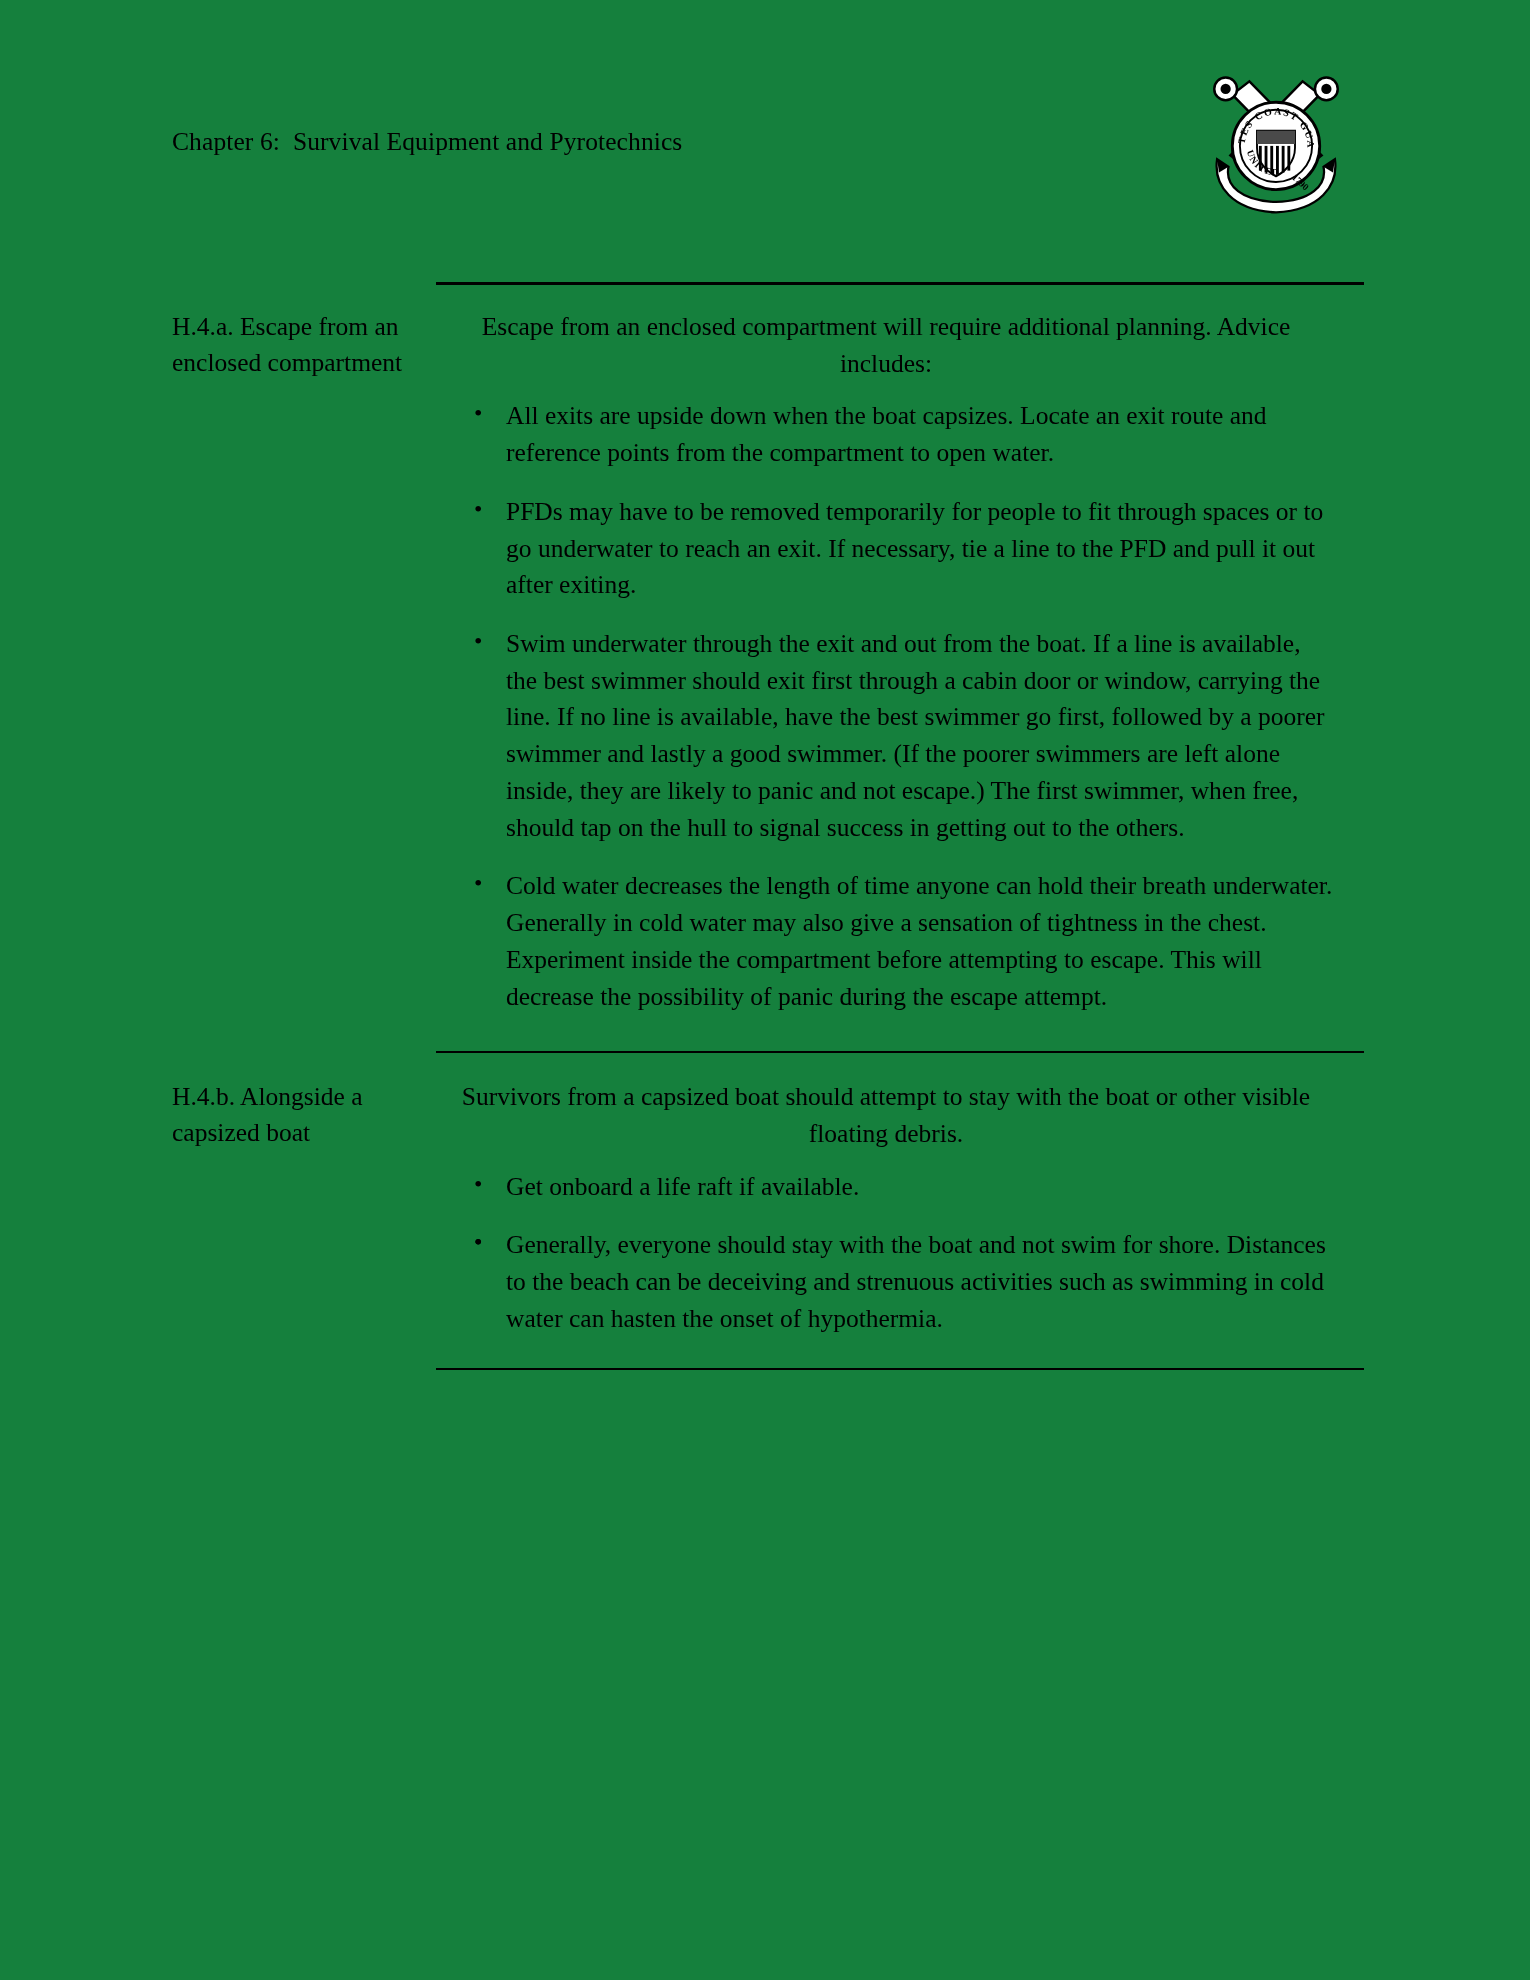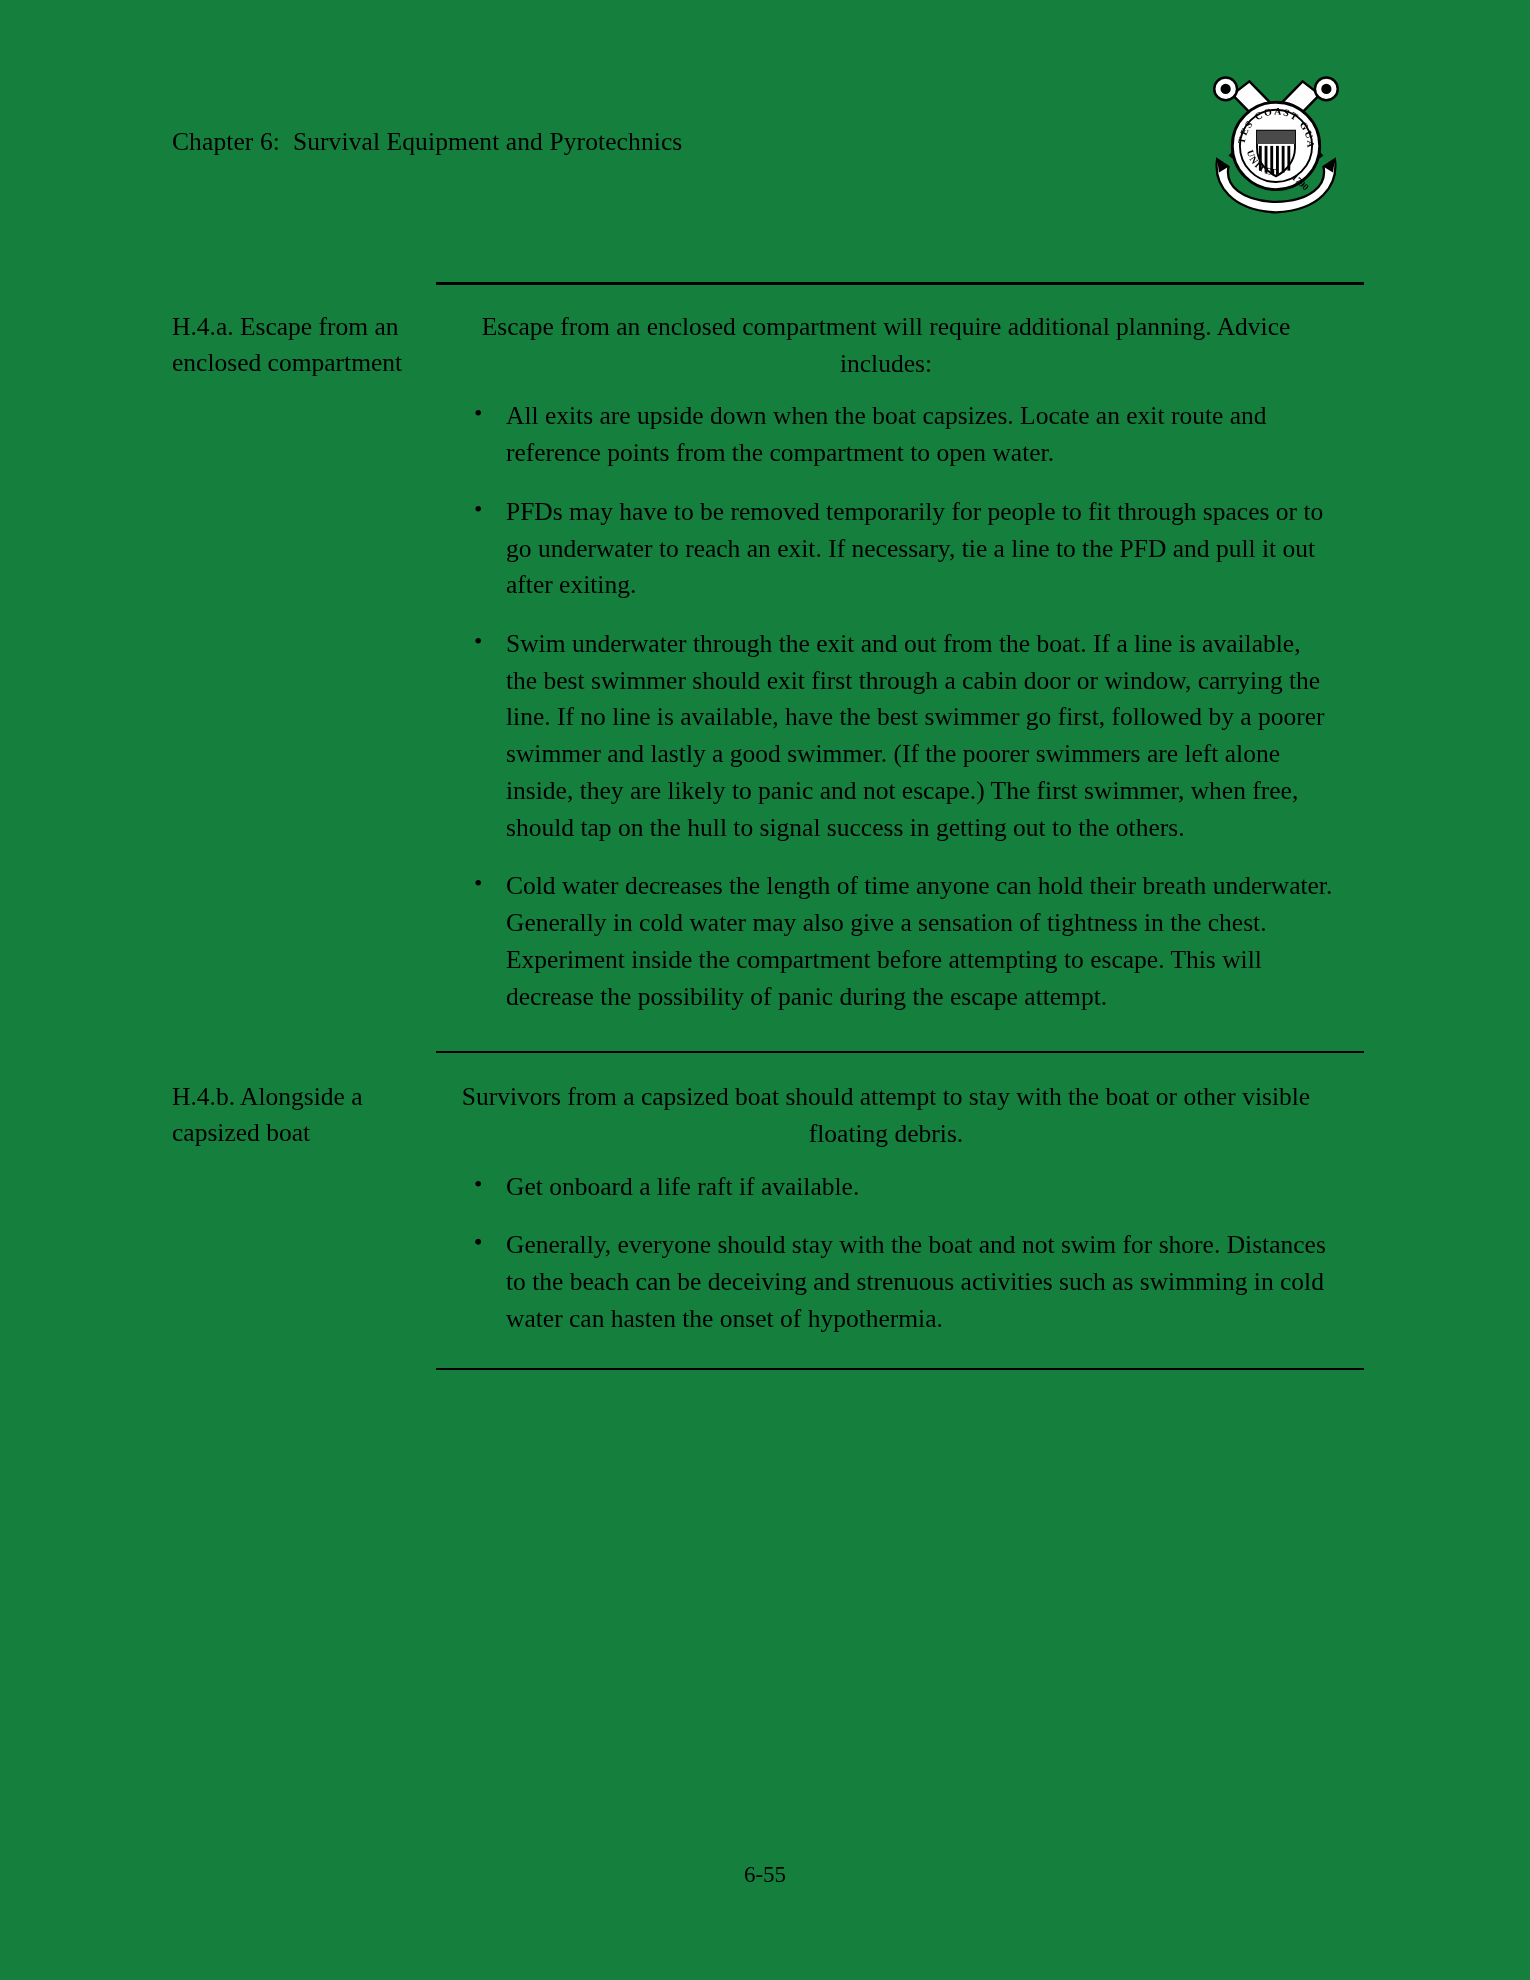--- a/index.html
+++ b/index.html
@@ -233,17 +233,14 @@
             <span>Generally, everyone should stay with the boat and not swim for shore.  Distances to the beach can be deceiving and strenuous activities such as swimming in cold water can hasten the onset of hypothermia.</span>
           </li>
         </ul>
       </div>
     </div>
 
     <div class="rule thin"></div>
 
   </div>
 
-  <div class="page-footer">
-    <span>6-55</span>
-  </div>
 
 </div>
 
 </body></html>

